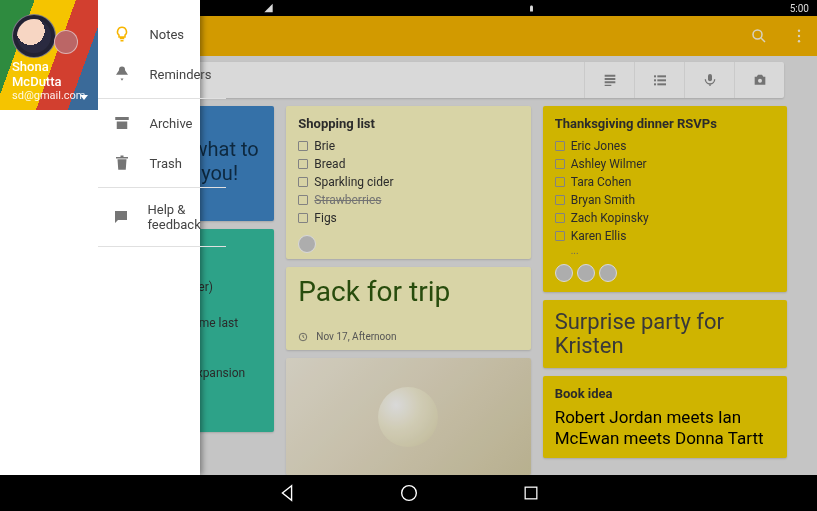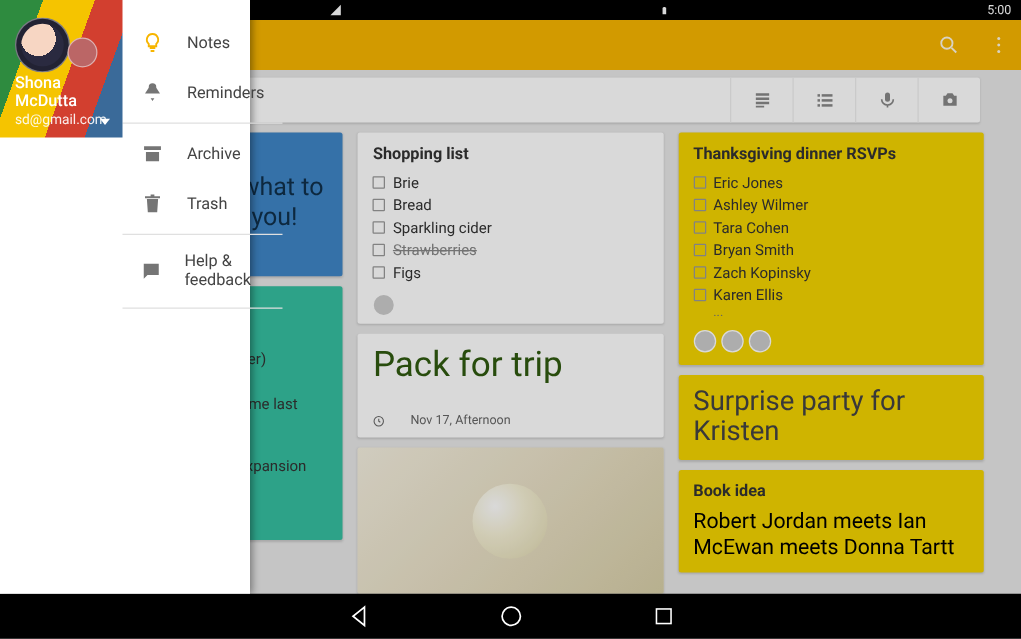--- a/index.html
+++ b/index.html
@@ -26,21 +26,21 @@
 .note { border-radius: 2px; padding: 10px 12px; box-shadow: 0 1px 2px rgba(0,0,0,.15); font-size: 12px; color: #333; overflow: hidden; }
 .note-title { font-weight: 700; font-size: 13px; margin-bottom: 6px; }
 .note-text { font-size: 20px; line-height: 1.2; }
 .note-big { font-size: 28px; line-height: 1.1; font-weight: 400; }
 .checklist { list-style: none; }
 .checklist li { display: flex; align-items: center; gap: 6px; padding: 2px 0; font-size: 12px; }
 .checkbox { width: 10px; height: 10px; border: 1px solid #999; border-radius: 1px; flex-shrink:0; }
 .done { text-decoration: line-through; color: #888; }
 .avatar-row { display:flex; gap:4px; margin-top:8px; }
 .mini-avatar { width:18px; height:18px; border-radius:50%; background:#ccc; border:1px solid #fff; }
-.reminder { font-size: 10px; color: #666; margin-top:24px; display:flex; align-items:flex-end; gap:20px; }
+.reminder { font-size: 10px; color: #666; margin-top:24px; display:flex; align-items:flex-end; gap:8px; }
 
 .image-note { height: 120px; background: linear-gradient(135deg,#f5f0e0,#e8dfc5,#d8cfa8); display:flex; align-items:center; justify-content:center; }
 .flowers { width:60px; height:60px; border-radius:50%; background: radial-gradient(circle at 30% 30%, #fff, #f5f0d5 40%, #e0d8b0); position:relative; }
 
 
 .scrim { position:absolute; inset:0; background: rgba(0,0,0,.15); }
 
 
 .drawer { position:absolute; top:0; left:0; bottom:36px; width:200px; background:#fff; box-shadow: 2px 0 6px rgba(0,0,0,.4); display:flex; flex-direction:row; z-index:5; }
 .drawer-header { height:110px; background: linear-gradient(110deg,#2e8b3f 0 25%, #f5c400 25% 55%, #d23f2f 55% 78%, #3a6a99 78%); position:relative; color:#fff; padding: 0 12px 8px; display:flex; flex-direction:column; justify-content:flex-end; }
@@ -59,21 +59,21 @@
 
 
 .navbar { position:absolute; bottom:0; left:0; right:0; height:36px; background:#000; display:flex; align-items:center; justify-content:center; gap:100px; }
 .navbtn { width:22px; height:22px; display:flex; align-items:center; justify-content:center; cursor:pointer; }
 .navbtn svg { stroke:#fff; fill:none; }
 
 
 .c-blue { background:#3f85c6; color:#1a2a3a; }
 .c-blue .note-text { color:#10304a; }
 .c-teal { background:#36bfa0; }
-.c-green { background:#ffffff; }
+.c-green { background:#fef9c3; }
 .c-green .note-big { color:#2f5a10; }
 .c-yellow { background:#f4d400; }
 </style>
 </head>
 <body>
 <div class="screen">
 
 <div class="status-bar">
   <span class="icon">
         <svg width="9" height="11" viewBox="0 0 24 24" fill="none" stroke="#fff" stroke-width="2">

